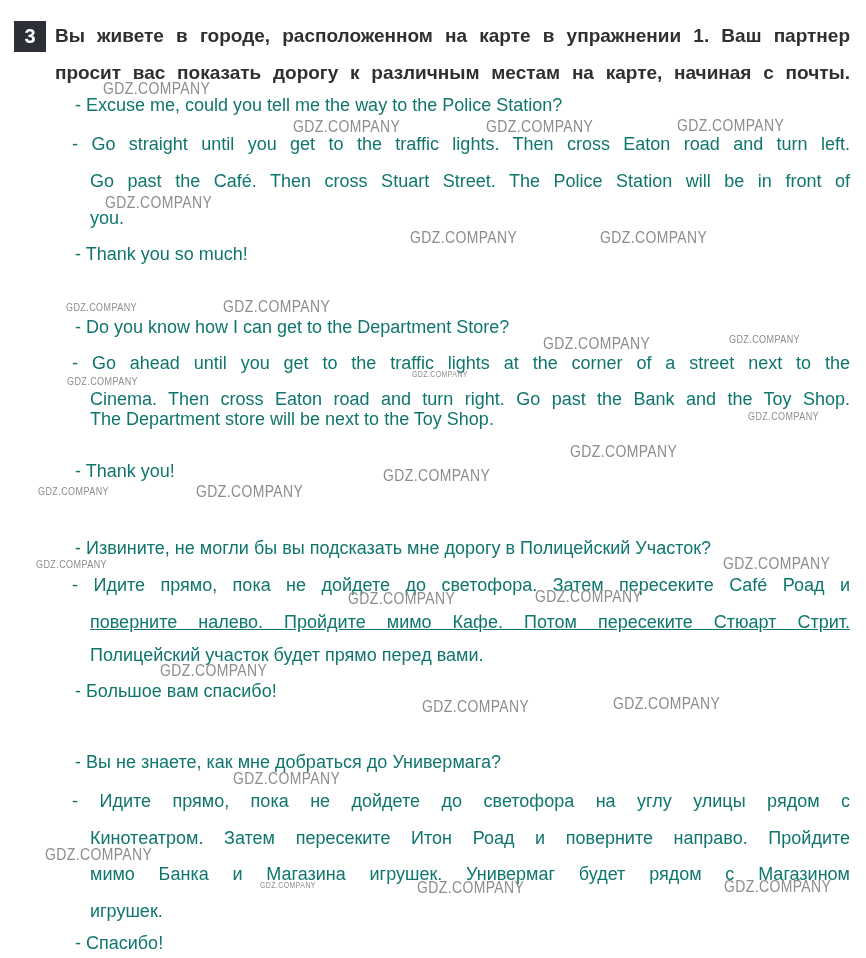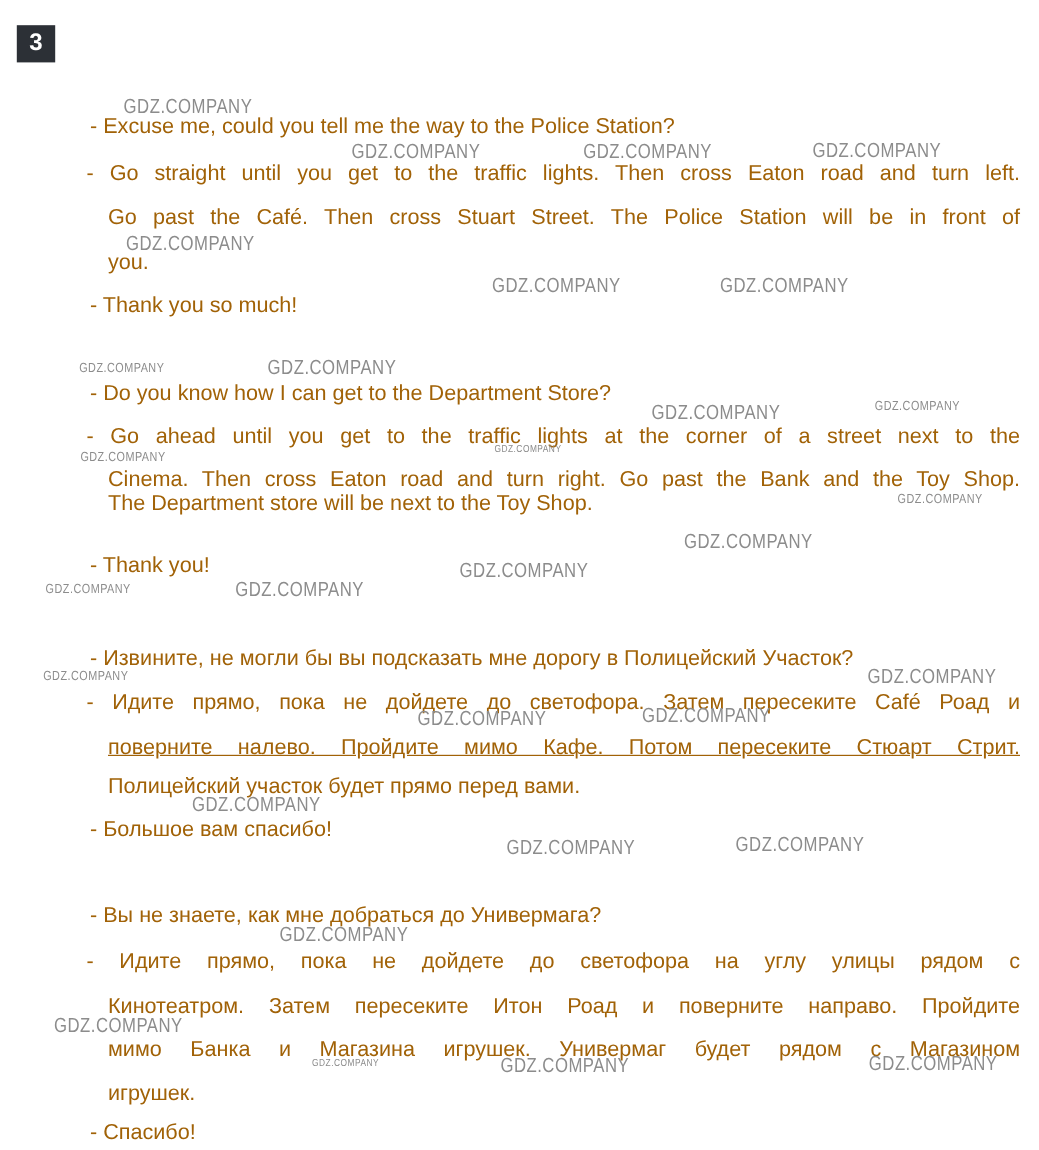--- a/index.html
+++ b/index.html
@@ -39,21 +39,21 @@
     color: #2f2f2f;
     text-align: justify;
     text-align-last: justify;
   }
   .heading-line.l1 { top: 25px; }
   .heading-line.l2 { top: 62px; }
   .text-line {
     position: absolute;
     font-size: 18px;
     line-height: 1.2;
-    color: #a16207;
+    color: #0f766e;
     white-space: nowrap;
   }
   .text-line.justify {
     right: 16px;
     white-space: normal;
     text-align: justify;
     text-align-last: justify;
   }
   .watermark {
     position: absolute;
@@ -66,20 +66,22 @@
   }
   .wm-md { font-size: 17px; }
   .wm-sm { font-size: 11px; }
   .wm-xs { font-size: 8.5px; }
 </style>
 </head>
 <body>
 
 <div class="page">
   <div class="badge">3</div>
+  <div class="heading-line l1">Вы живете в городе, расположенном на карте в упражнении 1. Ваш партнер</div>
+  <div class="heading-line l2">просит вас показать дорогу к различным местам на карте, начиная с почты.</div>
   <div id="lines-container">
       <div class="text-line" style="top: 95px; left: 75px;">- Excuse me, could you tell me the way to the Police Station?</div>
       <div class="text-line justify" style="top: 134px; left: 72px;">- Go straight until you get to the traffic lights. Then cross Eaton road and turn left.</div>
       <div class="text-line justify" style="top: 171px; left: 90px;">Go past the Café. Then cross Stuart Street. The Police Station will be in front of</div>
       <div class="text-line" style="top: 208px; left: 90px;">you.</div>
       <div class="text-line" style="top: 244px; left: 75px;">- Thank you so much!</div>
       <div class="text-line" style="top: 317px; left: 75px;">- Do you know how I can get to the Department Store?</div>
       <div class="text-line justify" style="top: 353px; left: 72px;">- Go ahead until you get to the traffic lights at the corner of a street next to the</div>
       <div class="text-line justify" style="top: 389px; left: 90px;">Cinema. Then cross Eaton road and turn right. Go past the Bank and the Toy Shop.</div>
       <div class="text-line" style="top: 409px; left: 90px;">The Department store will be next to the Toy Shop.</div>

